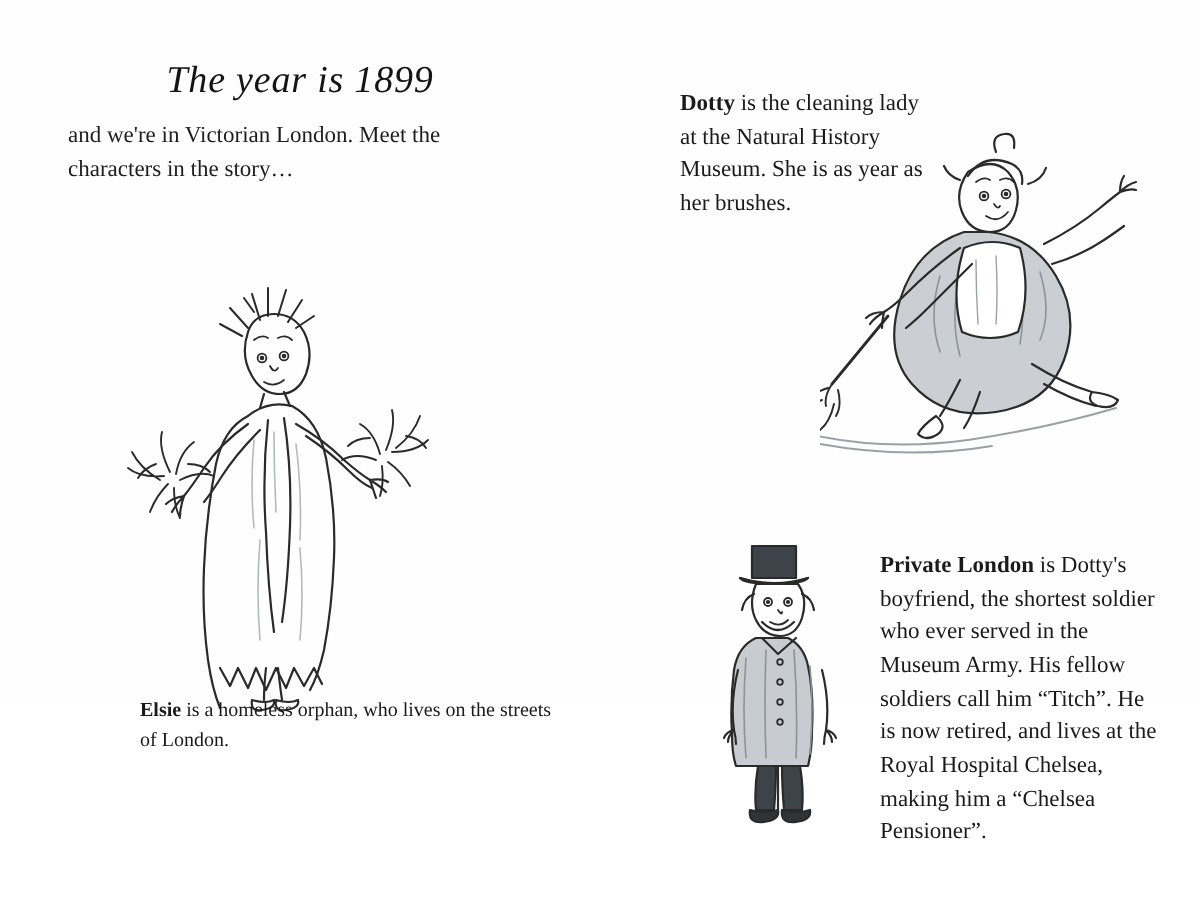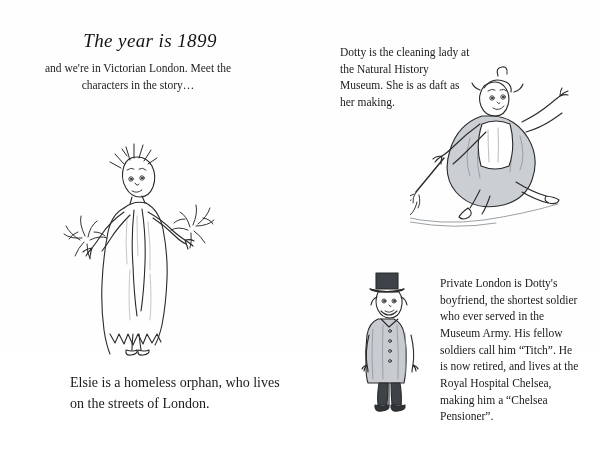--- a/index.html
+++ b/index.html
@@ -36,34 +36,34 @@
     width: 220px;
     text-align: center;
     font-family: "Liberation Serif", serif;
     font-style: italic;
     font-size: 19px;
     letter-spacing: 0.4px;
     color: #141414;
   }
   .intro {
     position: absolute;
-    left: 22px;
+    left: 34px;
     top: 60px;
     width: 232px;
-    text-align: center;
+    text-align: left;
     font-size: 11.5px;
     line-height: 1.5;
     color: #1d1d1d;
   }
   .elsie-caption {
     position: absolute;
     left: 70px;
-    top: 372px;
+    top: 348px;
     width: 210px;
-    font-size: 14px;
+    font-size: 10px;
     line-height: 1.5;
   }
   .elsie-caption b { font-weight: bold; }
 
   
   .dotty-caption {
     position: absolute;
     left: 340px;
     top: 44px;
     width: 130px;
@@ -71,21 +71,21 @@
     line-height: 1.45;
   }
   .thomas-caption {
     position: absolute;
     left: 440px;
     top: 275px;
     width: 140px;
     font-size: 11.5px;
     line-height: 1.45;
   }
-  .cap b { font-weight: normal; }
+  .cap b { font-weight: bold; }
 
   
   .art {
     position: absolute;
   }
   .art svg { display: block; }
   #elsie-art   { left: 60px;  top: 120px; }
   #dotty-art   { left: 410px; top: 50px;  }
   #thomas-art  { left: 345px; top: 265px; }
 </style>
@@ -165,21 +165,21 @@
     </div>
 
     <div class="elsie-caption cap">
       <b>Elsie</b><span> is a homeless orphan, who lives on the streets of London.</span>
     </div>
   </div>
 
   <div class="right-col">
 
     <div class="dotty-caption cap">
-      <b>Dotty</b><span> is the cleaning lady at the Natural History Museum. She is as daft as her making.</span>
+      <b>Dotty</b><span> is the cleaning lady at the Natural History Museum. She is as year as her brushes.</span>
     </div>
 
     <div class="art" id="dotty-art">
       <svg width="180" height="180" viewBox="0 0 180 180" fill="none" stroke="#2a2a2a" stroke-width="1.1" stroke-linecap="round" stroke-linejoin="round">
 
         <path d="M72 66 q-24 8 -32 34 q-8 26 6 42 q16 18 42 14 q26-4 34-26 q8-22 -4-42 q-12-20 -34-22 z" fill="#c2c7cb" fill-opacity="0.85" stroke="#2a2a2a"></path>
 
         <g stroke="#8c9399" stroke-width="0.8">
           <path d="M60 88 q-6 20 0 38 M72 80 q-8 26 -2 48 M96 76 q8 24 4 46 M110 86 q6 20 0 34"></path>
         </g>

